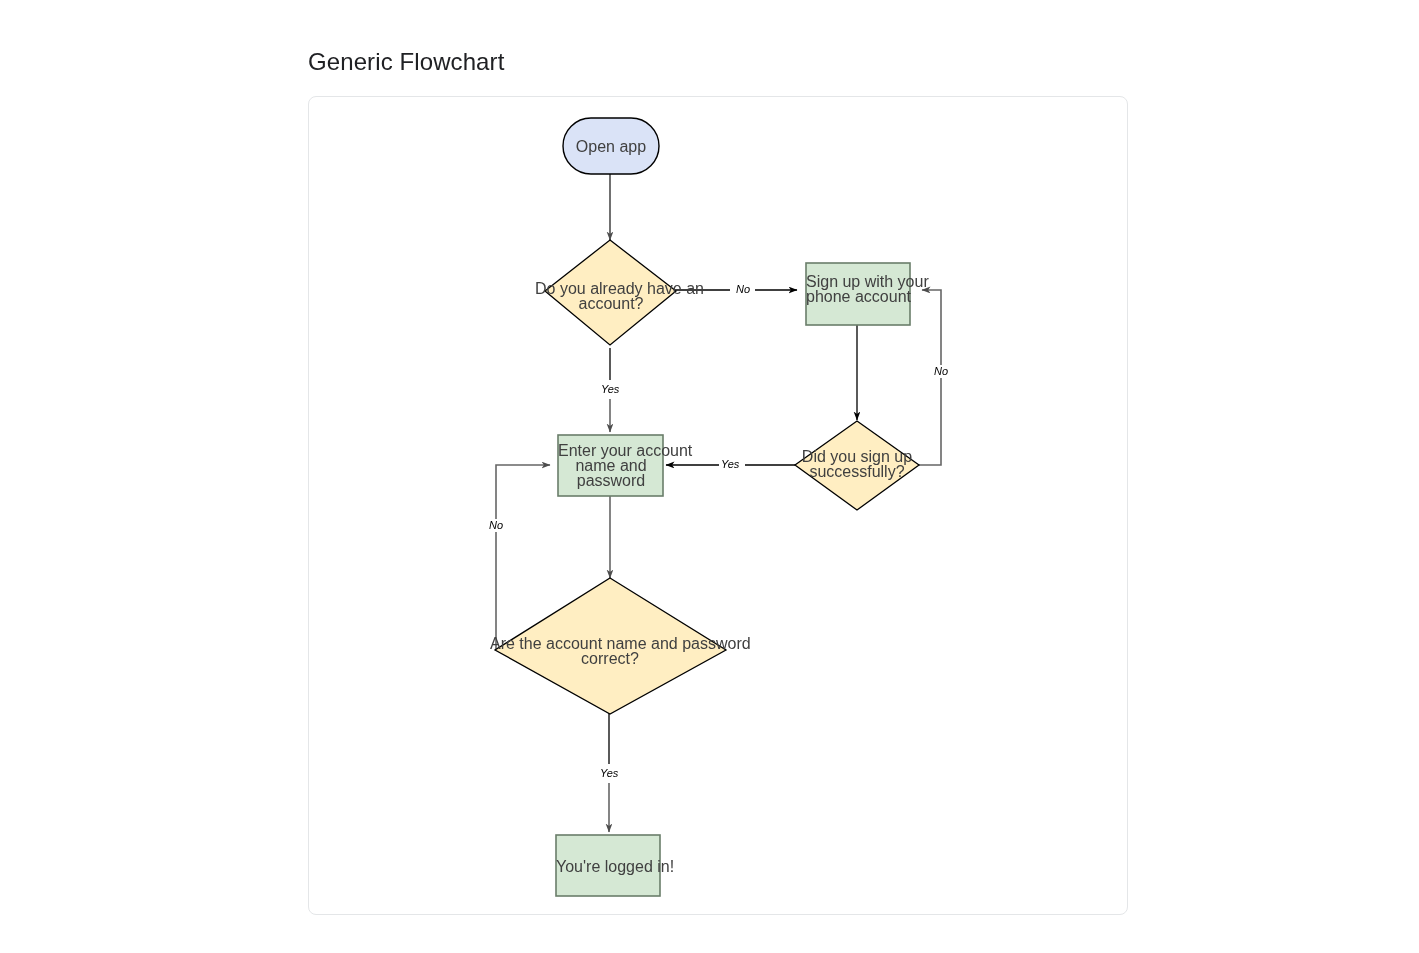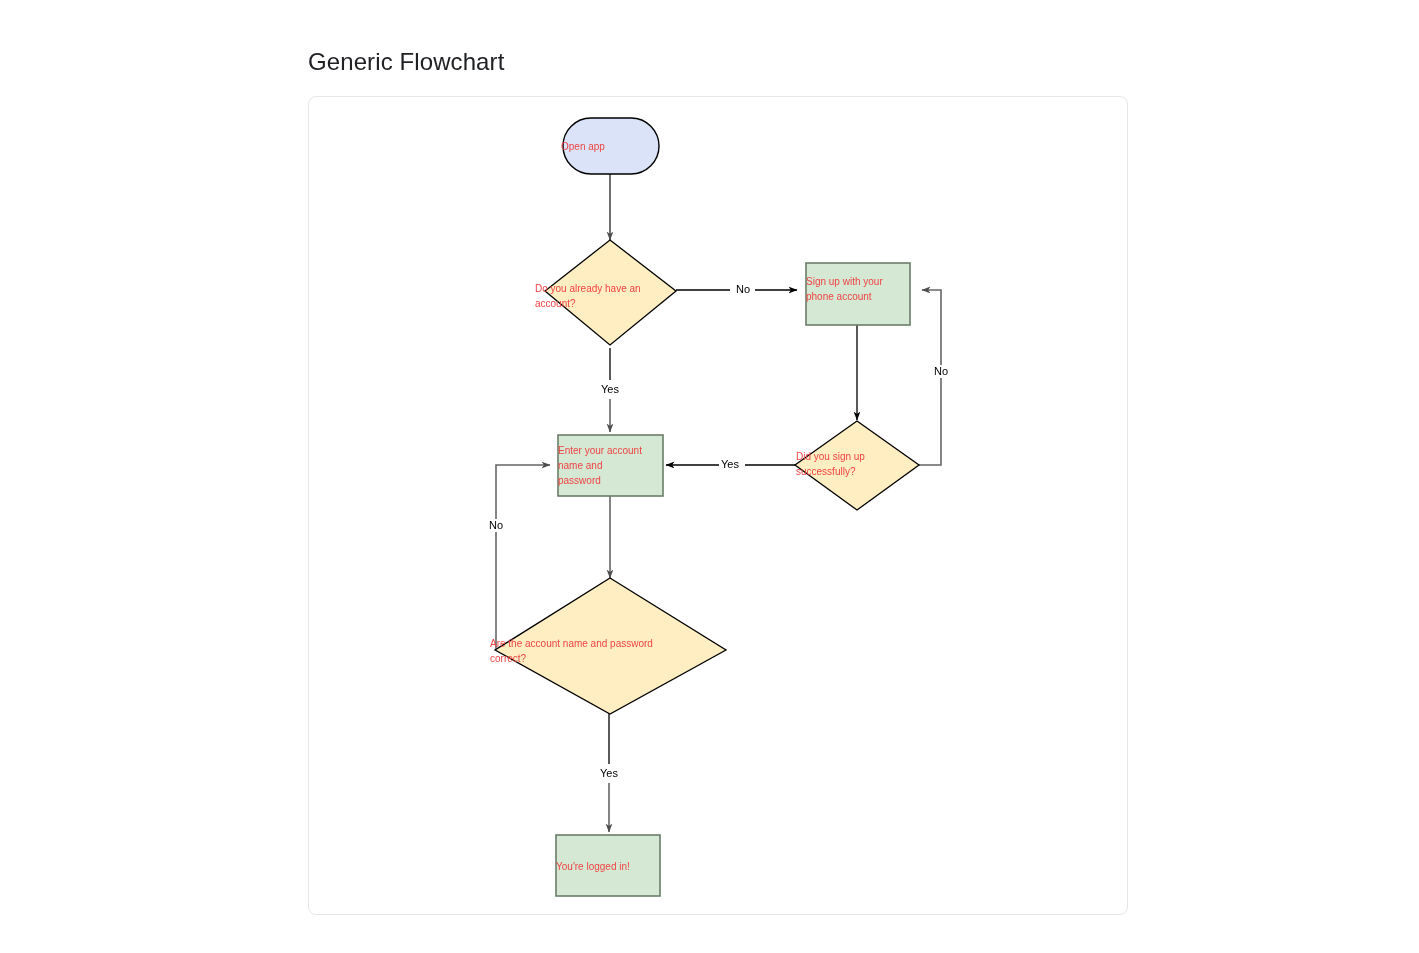--- a/index.html
+++ b/index.html
@@ -39,34 +39,36 @@
   #flow-svg {
     position: absolute;
     left: 0;
     top: 0;
     width: 1419px;
     height: 953px;
     overflow: visible;
   }
   .node-label {
     position: absolute;
-    font-size: 10px;
+    font-size: 16px;
     line-height: 15px;
-    color: #ef4444;
+    text-align: center;
+    color: #404040;
     white-space: nowrap;
     pointer-events: none;
   }
   .edge-label {
     position: absolute;
     font-size: 11px;
     line-height: 13px;
     color: #000000;
     background: #ffffff;
     padding: 0 2px;
     white-space: nowrap;
+    font-style: italic;
   }
 </style>
 </head>
 <body>
 
 <h1 id="page-title">Generic Flowchart</h1>
 
 <div id="diagram-card"></div>
 
 <svg id="flow-svg" viewBox="0 0 1419 953">

